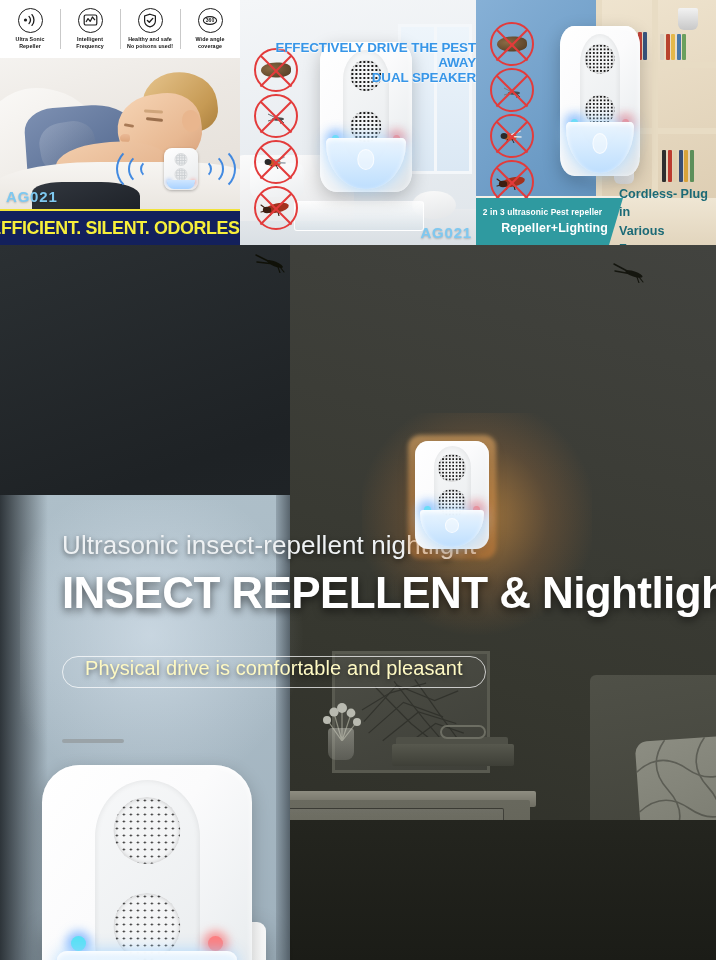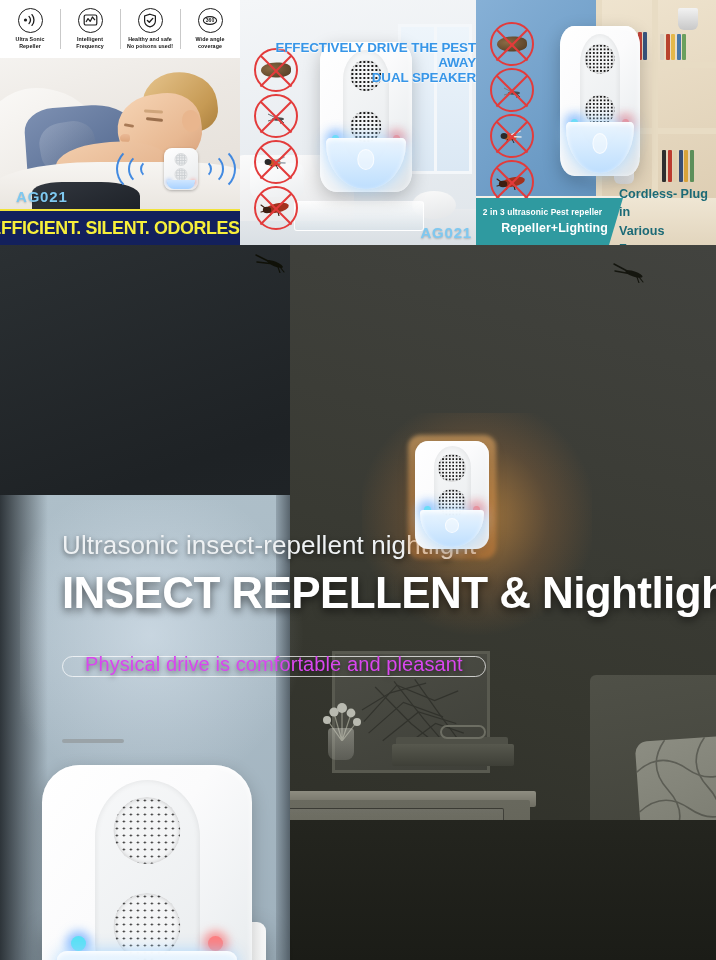--- a/index.html
+++ b/index.html
@@ -98,21 +98,21 @@
   .mini-dev .led-r { position:absolute; right:3px; top:32px; width:4px;height:4px;border-radius:50%;
     background:#ff6a6a; box-shadow:0 0 4px #f75a5a; }
   .mini-dev .lamp { position:absolute; left:3px; right:3px; bottom:1px; height:9px;
     background:linear-gradient(180deg,#cfe6ff,#a9d2ff); border-radius:0 0 7px 7px; }
   .wave { position:absolute; border:2.4px solid #2f7fe0; border-radius:50%; z-index:2; opacity:.9; }
   .wave.l { border-right-color:transparent; border-top-color:transparent; border-bottom-color:transparent; }
   .wave.r { border-left-color:transparent; border-top-color:transparent; border-bottom-color:transparent; }
 
   .ag-label {
     position:absolute; font-size:15px; font-weight:600; letter-spacing:.8px;
-    color:#7ec8f0; text-shadow:0 1px 2px rgba(0,0,0,.22); z-index:7;margin-left:10px;
+    color:#7ec8f0; text-shadow:0 1px 2px rgba(0,0,0,.22); z-index:7;
   }
   .ag-a { left:6px; bottom:40px; }
 
   .banner-bottom {
     position:absolute; left:0; bottom:0; width:240px; height:36px; z-index:8;
     background:#13205c; border-top:2px solid #f2e33a;
     display:flex; align-items:center; justify-content:center;
   }
   .banner-bottom span {
     color:#f7ef3a; font-size:19px; font-weight:bold; letter-spacing:-.4px;
@@ -244,24 +244,24 @@
     font-size:26px; font-weight:400; letter-spacing:.1px;
     text-shadow:0 2px 5px rgba(0,0,0,.55); z-index:5;
   }
   .hero-title {
     position:absolute; left:62px; top:323px; color:#ffffff;
     font-size:44px; font-weight:bold; letter-spacing:-.6px; white-space:nowrap;
     text-shadow:0 3px 9px rgba(0,0,0,.6); z-index:5;
   }
   .hero-title .light { font-weight:bold; }
   .hero-pill {
-    position:absolute; left:62px; top:411px; height:21px; padding:0 22px;
+    position:absolute; left:62px; top:411px; height:32px; padding:0 22px;
     border:1.6px solid rgba(255,255,255,.72); border-radius:20px;
-    display:flex; align-items:flex-end; z-index:5;
-    color:#d946ef; font-size:20px; letter-spacing:.1px;
+    display:flex; align-items:flex-start; z-index:5;
+    color:#fef9c3; font-size:20px; letter-spacing:.1px;
     text-shadow:0 2px 5px rgba(0,0,0,.5);
   }
   .hero-rule { position:absolute; left:62px; top:494px; width:62px; height:4px;
     background:#9aa3a8; border-radius:2px; z-index:5; }
 
   .skeeter { position:absolute; z-index:6; }
 
   
   .socket {
     position:absolute; left:44px; top:677px; width:222px; height:232px; z-index:4;

